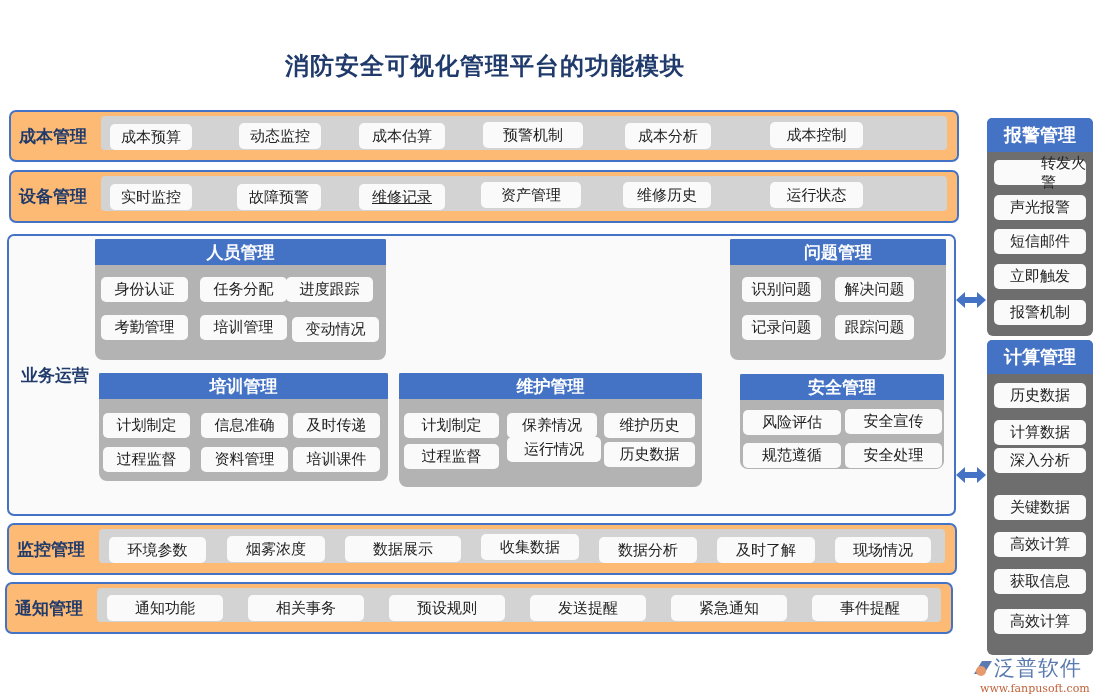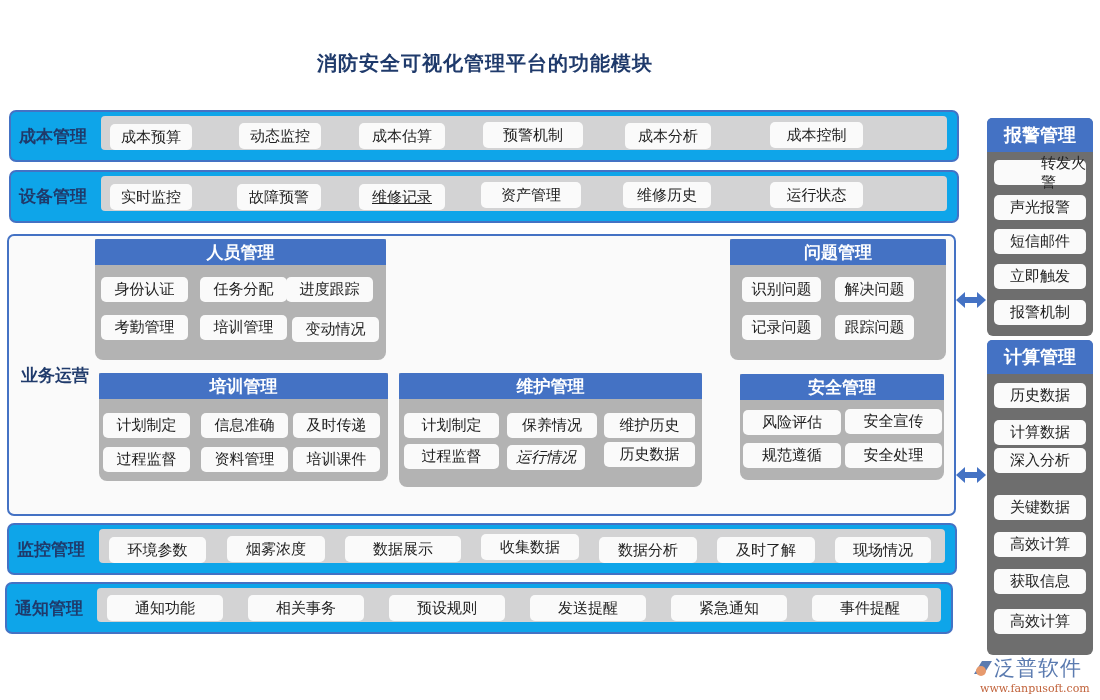--- a/index.html
+++ b/index.html
@@ -1,21 +1,21 @@
 <!DOCTYPE html>
 <html><head>
 <meta charset="utf-8">
 <style>
   * { box-sizing: border-box; margin: 0; padding: 0; }
   body { width: 1100px; height: 700px; background: #ffffff; position: relative; overflow: hidden;
          font-family: "DejaVu Sans", "Liberation Sans", sans-serif; color: #222; }
   .title { position: absolute; left: 0; width: 970px; top: 50px; text-align: center;
-           font-size: 20px; font-weight: bold; color: #1f3a6b; letter-spacing: 1px; }
+           font-size: 24px; font-weight: bold; color: #1f3a6b; letter-spacing: 1px; }
 
-  .row { position: absolute; left: 9px; width: 950px; border: 2px solid #4472c4; border-radius: 7px; background: #0ea5e9; }
+  .row { position: absolute; left: 9px; width: 950px; border: 2px solid #4472c4; border-radius: 7px; background: #fdba74; }
   .row .label { position: absolute; left: 8px; top: 0; bottom: 0; display: flex; align-items: center;
                 font-size: 17px; font-weight: bold; color: #1f3a6b; }
   .row .strip { position: absolute; left: 90px; right: 10px; top: 4px; bottom: 10px; background: #d3d3d4; border-radius: 4px; }
   .chip { position: absolute; background: #fafafa; border-radius: 5px; height: 26px; font-size: 15px;
           display: flex; align-items: center; justify-content: center; color: #222; }
 
   .ops { position: absolute; left: 7px; top: 234px; width: 949px; height: 282px; border: 2px solid #4472c4; border-radius: 7px; background: #fafafa; }
   .ops .label { position: absolute; left: 12px; top: 128px; font-size: 17px; font-weight: bold; color: #1f3a6b; }
 
   .group { position: absolute; background: #b3b3b3; border-radius: 0 0 8px 8px; }
@@ -94,25 +94,25 @@
     <div class="chip" style="left:102px;top:74px;width:87px;">资料管理</div>
     <div class="chip" style="left:194px;top:74px;width:87px;">培训课件</div>
   </div>
 
   <div class="group" style="left:390px;top:137px;width:303px;height:114px;">
     <div class="ghead">维护管理</div>
     <div class="chip" style="left:5px;top:40px;width:95px;">计划制定</div>
     <div class="chip" style="left:108px;top:40px;width:90px;">保养情况</div>
     <div class="chip" style="left:205px;top:40px;width:91px;">维护历史</div>
     <div class="chip" style="left:5px;top:71px;width:95px;">过程监督</div>
-    <div class="chip" style="left:108px;top:72px;width:78px;font-style:italic;">运行情况</div>
+    <div class="chip" style="left:108px;top:64px;width:94px;">运行情况</div>
     <div class="chip" style="left:205px;top:69px;width:91px;">历史数据</div>
   </div>
 
-  <div class="group" style="left:731px;top:138px;width:204px;height:106px;">
+  <div class="group" style="left:731px;top:138px;width:204px;height:95px;">
     <div class="ghead">安全管理</div>
     <div class="chip" style="left:3px;top:36px;width:98px;">风险评估</div>
     <div class="chip" style="left:105px;top:35px;width:97px;">安全宣传</div>
     <div class="chip" style="left:3px;top:69px;width:98px;">规范遵循</div>
     <div class="chip" style="left:105px;top:69px;width:97px;">安全处理</div>
   </div>
 </div>
 
 <div class="row" style="top:523px;height:52px;left:7px;">
   <div class="label">监控管理</div>

